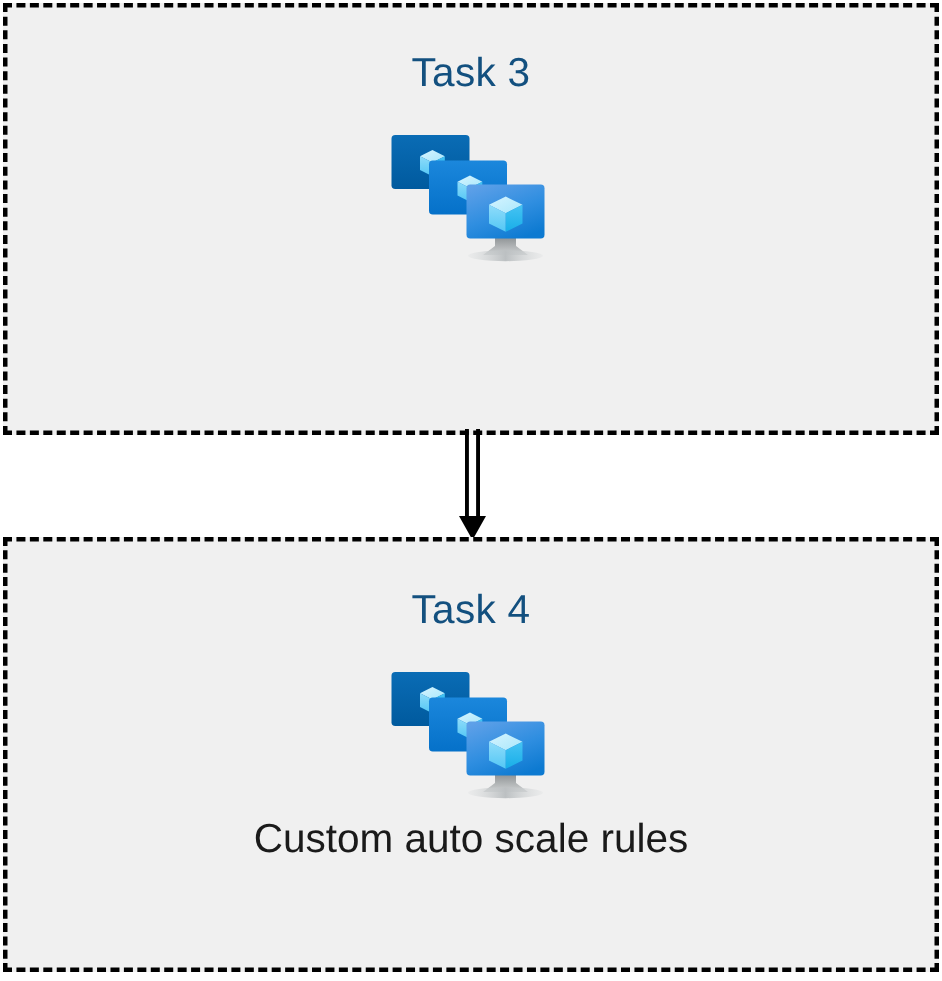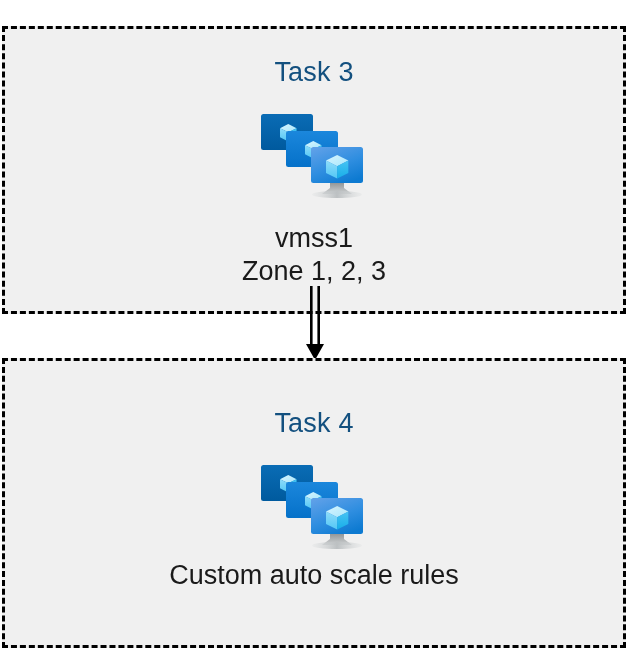--- a/index.html
+++ b/index.html
@@ -30,39 +30,38 @@
     border: 3px dashed #000000;
     display: flex;
     flex-direction: column;
     align-items: center;
   }
   #task-box-1 {
     left: 2px;
     top: 2px;
     width: 624px;
     height: 288px;
-    margin-top: 24px;
   }
   #task-box-2 {
     left: 2px;
     top: 358px;
     width: 624px;
     height: 290px;
   }
 
   .task-title {
     color: #13507f;
     font-size: 27px;
     line-height: 1;
     font-weight: 400;
     letter-spacing: 0.2px;
     white-space: nowrap;
   }
   #task-box-1 .task-title { margin-top: 30px; }
-  #task-box-2 .task-title { margin-top: 49px; }
+  #task-box-2 .task-title { margin-top: 32px; }
 
   .caption {
     color: #1a1a1a;
     font-size: 27px;
     line-height: 33px;
     font-weight: 400;
     text-align: center;
     white-space: pre-line;
   }
   #task-box-1 .caption { margin-top: 14px; }
@@ -153,22 +152,20 @@
 
         <rect x="56" y="39" width="52" height="36" rx="2.5" fill="url(#g3a)"></rect>
         <g transform="translate(71,47) scale(0.62)">
           <polygon points="18,0 36,9 18,18 0,9" fill="url(#cubeTop)"></polygon>
           <polygon points="0,9 18,18 18,38 0,29" fill="url(#cubeLeft)"></polygon>
           <polygon points="36,9 36,29 18,38 18,18" fill="url(#cubeRight)"></polygon>
         </g>
       </svg>
     </span>
 
-    <div class="caption">vmss1
-Zone 1, 2, 3</div>
   </div>
 
   <span class="connector">
     <svg width="40" height="76" viewBox="0 0 40 76" xmlns="http://www.w3.org/2000/svg">
 
       <rect x="15" y="0" width="2.6" height="60" fill="#000000"></rect>
       <rect x="22.4" y="0" width="2.6" height="60" fill="#000000"></rect>
 
       <polygon points="11,58 29,58 20,74" fill="#000000"></polygon>
     </svg>

